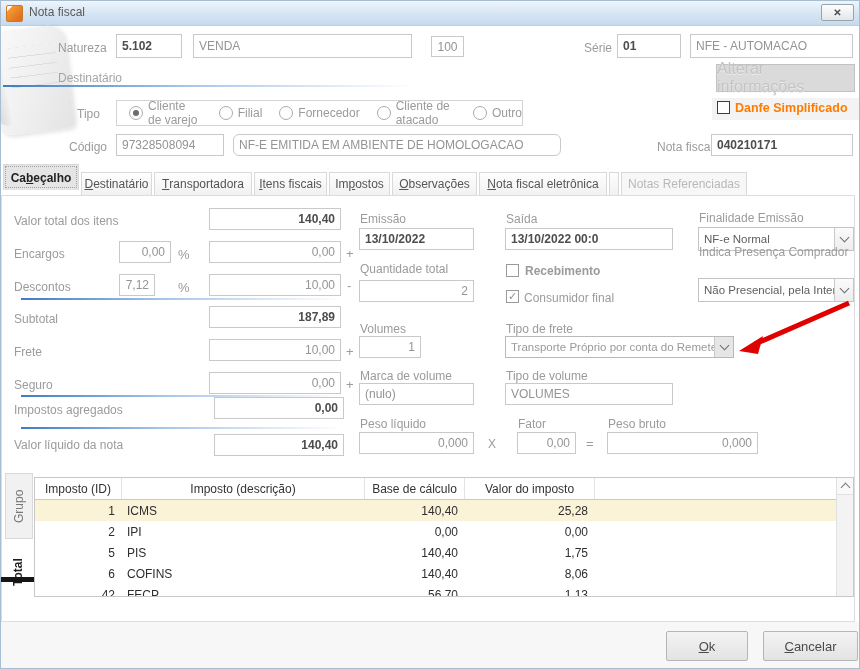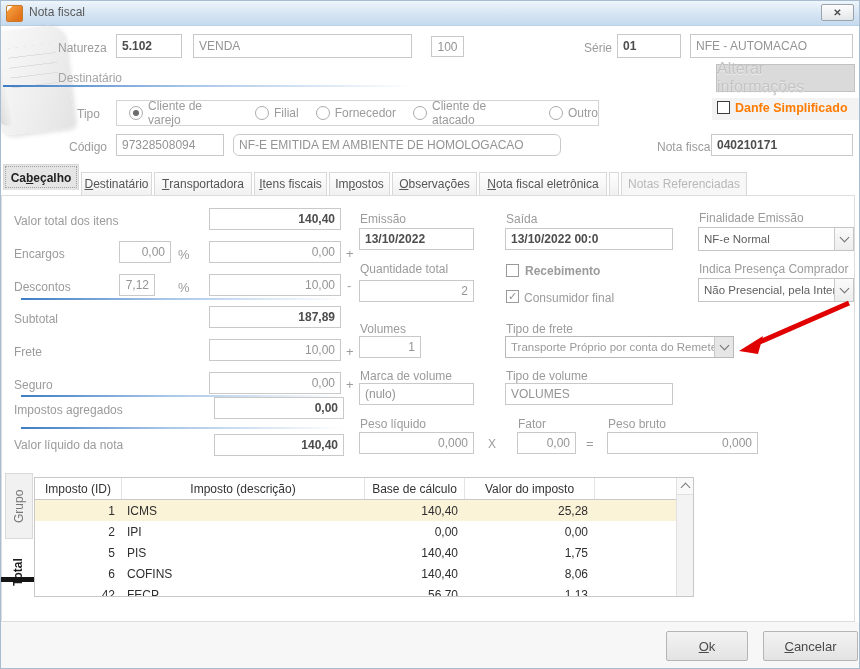--- a/index.html
+++ b/index.html
@@ -23,21 +23,21 @@
     background:linear-gradient(90deg,#d8d8d8,#f5f5f5);border-radius:0 0 10px 10px;z-index:0;}
   
   .lbl{position:absolute;color:#9b9b9b;font-size:12px;white-space:nowrap;z-index:1;}
   .box{position:absolute;background:#fff;border:1px solid #c9c9c9;height:22px;font-size:12px;color:#949494;
     display:flex;align-items:center;padding:0 5px;box-sizing:border-box;white-space:nowrap;overflow:hidden;z-index:1;}
   .box.num{justify-content:flex-end;}
   .box.bold{color:#4d4d4d;font-weight:bold;}
   .op{position:absolute;color:#9b9b9b;font-size:13px;z-index:1;}
   .sep{position:absolute;height:2px;background:linear-gradient(to right,#3d7dc4,#a8c6e8 45%,rgba(255,255,255,0));z-index:1;}
   
-  .radiogroup{position:absolute;left:115px;top:99px;width:483px;height:26px;border:1px solid #d4d4d4;
+  .radiogroup{position:absolute;left:115px;top:99px;width:407px;height:26px;border:1px solid #d4d4d4;
     display:flex;align-items:center;gap:17px;padding-left:12px;box-sizing:border-box;background:#fff;z-index:1;}
   .radio{display:flex;align-items:center;gap:5px;color:#9b9b9b;font-size:12px;cursor:default;}
   .rdot{width:12px;height:12px;border:1px solid #ababab;border-radius:50%;background:#fff;position:relative;flex:0 0 auto;}
   .radio.sel .rdot::after{content:"";position:absolute;left:3px;top:3px;right:3px;bottom:3px;background:#6b6b6b;border-radius:50%;}
   .cb{position:absolute;width:13px;height:13px;border:1px solid #9a9a9a;background:#fff;box-sizing:border-box;
     font-size:11px;color:#8f8f8f;display:flex;align-items:center;justify-content:center;line-height:1;z-index:1;}
   .cb.dark{border:1px solid #3c3c3c;}
   
   .combo{position:absolute;background:#fff;border:1px solid #c4c4c4;box-sizing:border-box;display:flex;align-items:center;z-index:1;}
   .combo .ctext{flex:1;font-size:11.5px;color:#5e5e5e;padding:0 5px;white-space:nowrap;overflow:hidden;}
@@ -55,21 +55,21 @@
   .tab.disabled{color:#b8b8b8;background:#f7f7f7;}
   .tab .key{text-decoration:underline;}
   .key{text-decoration:underline;}
   .panel{position:absolute;left:0;top:194px;width:854px;height:427px;background:#fff;border:1px solid #ddd;box-sizing:border-box;z-index:0;}
   
   .danfebg{position:absolute;left:711px;top:97px;width:149px;height:22px;background:#f3f3f3;z-index:1;}
   .danfelbl{position:absolute;left:734px;top:100px;font-size:12.5px;font-weight:bold;color:#ff7c00;z-index:2;white-space:nowrap;}
   .disbtn{position:absolute;left:715px;top:63px;width:137px;height:26px;background:#dadada;border:1px solid #c2c2c2;
     color:#c4c4c4;font-size:16px;display:flex;align-items:center;justify-content:center;text-shadow:0 1px 0 #efefef;z-index:1;}
   
-  .taxtable{position:absolute;left:33px;top:476px;width:660px;height:120px;border:1px solid #c8c8c8;background:#fff;
+  .taxtable{position:absolute;left:33px;top:476px;width:820px;height:120px;border:1px solid #c8c8c8;background:#fff;
     box-sizing:border-box;overflow:hidden;z-index:1;}
   .trow{display:grid;grid-template-columns:87px 243px 100px 130px 1fr;height:21px;align-items:center;font-size:12px;color:#2e2e2e;}
   .thead{border-bottom:1px solid #c9c9c9;color:#333;}
   .thead .tc{height:100%;display:flex;align-items:center;justify-content:center;border-right:1px solid #e3e3e3;box-sizing:border-box;}
   .tc{white-space:nowrap;overflow:hidden;}
   .tc.r{text-align:right;padding-right:7px;}
   .tc.l{padding-left:5px;}
   .trow.hl{background:#fbf3d8;}
   .vscroll{position:absolute;right:0;top:0;bottom:0;width:16px;background:#f3f3f3;border-left:1px solid #e0e0e0;}
   .vscroll .up{height:16px;border-bottom:1px solid #e0e0e0;display:flex;align-items:center;justify-content:center;background:#f9f9f9;}
@@ -272,21 +272,21 @@
   <span class="lbl" style="left:505px;top:368px;">Tipo de volume</span>
   <div class="box" style="left:504px;top:382px;width:168px;">VOLUMES</div>
 
   <span class="lbl" style="left:698px;top:210px;">Finalidade Emissão</span>
   <div class="combo" style="left:697px;top:226px;width:156px;height:24px;">
     <span class="ctext">NF-e Normal</span>
     <span class="cbtn">
         <span class="chev"></span>
       </span>
   </div>
-  <span class="lbl" style="left:698px;top:261px;">Indica Presença Comprador</span>
+  <span class="lbl" style="left:698px;top:244px;">Indica Presença Comprador</span>
   <div class="combo" style="left:697px;top:277px;width:156px;height:24px;">
     <span class="ctext">Não Presencial, pela Internet</span>
     <span class="cbtn">
         <span class="chev"></span>
       </span>
   </div>
 
   <svg class="arrow-annot" viewBox="0 0 128 66">
     <line x1="118" y1="9" x2="24" y2="50" stroke="#e00000" stroke-width="5"></line>
     <polygon points="8,57 32,42 27,60" fill="#e00000"></polygon>

